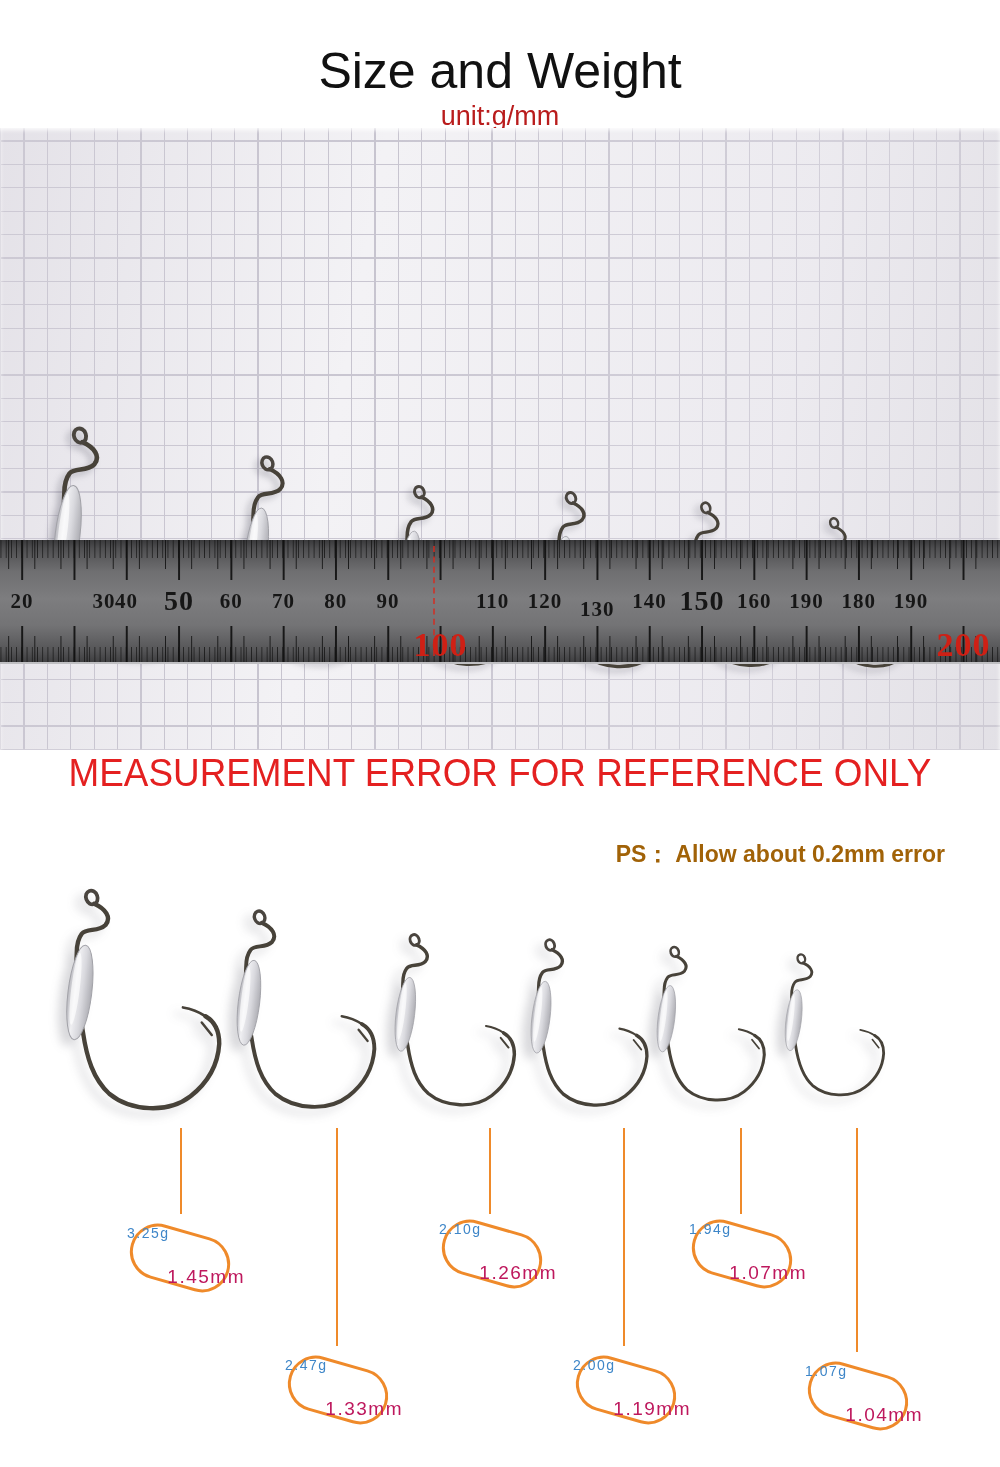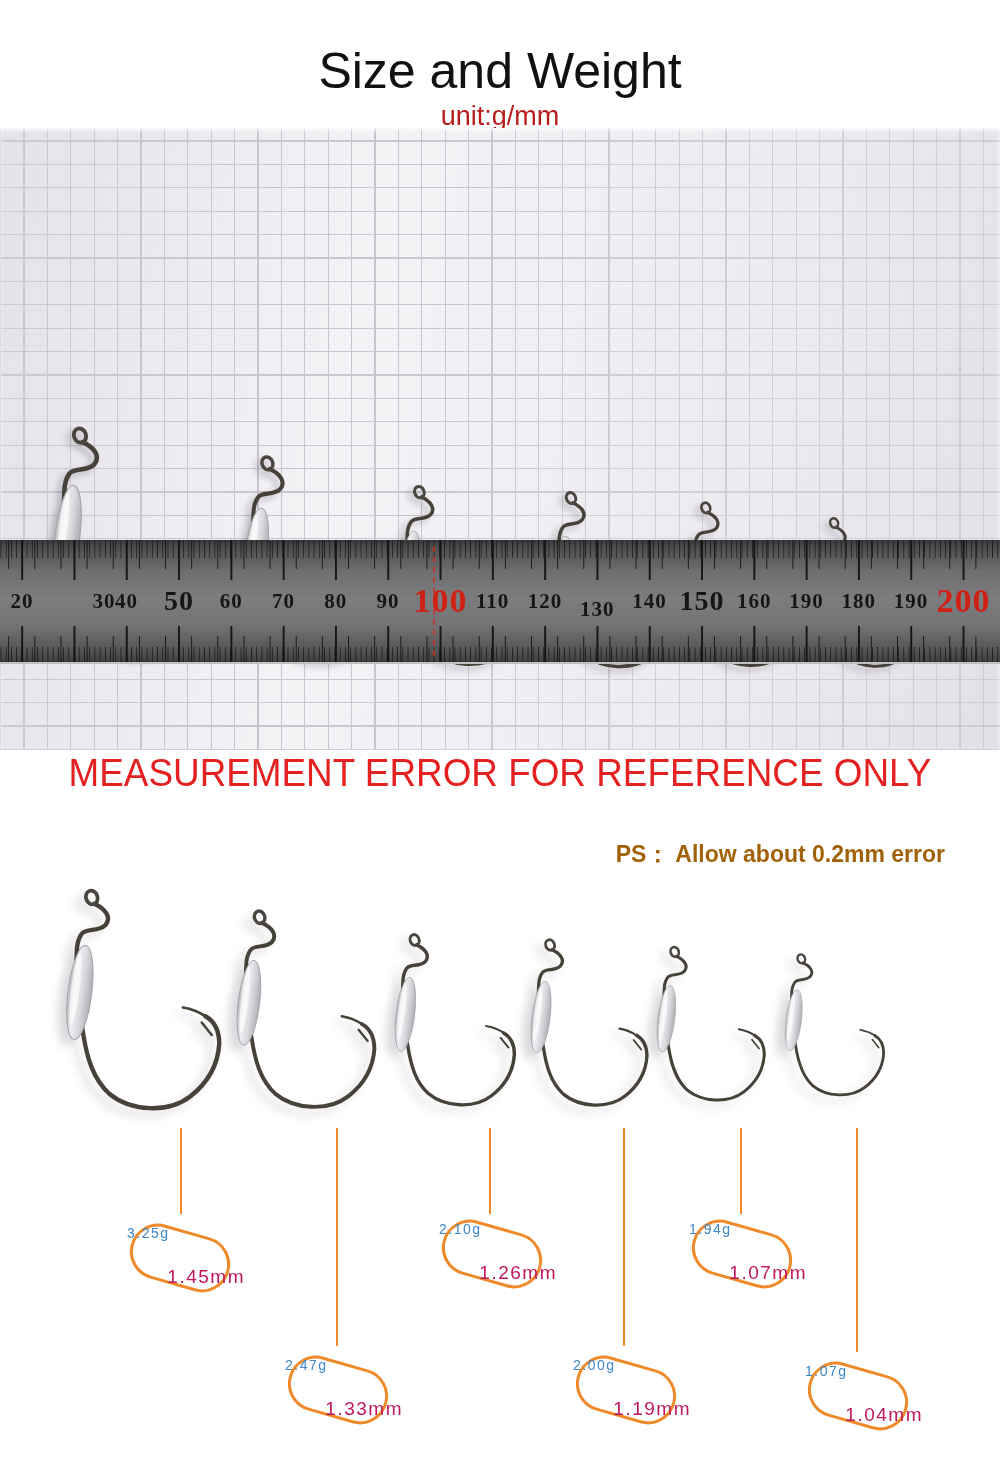--- a/index.html
+++ b/index.html
@@ -39,21 +39,21 @@
              linear-gradient(90deg, rgba(15,15,15,.9) 0 1.7px, transparent 1.7px 100%),
              linear-gradient(90deg, rgba(15,15,15,.85) 0 1.4px, transparent 1.4px 100%),
              linear-gradient(90deg, rgba(20,20,20,.8) 0 1.2px, transparent 1.2px 100%);
            background-repeat:repeat-x;
            background-size:52.3px 36px, 26.15px 26px, 5.23px 15px;
            background-position:21.2px bottom, 8.2px bottom, 21.4px bottom; }
   .ruler-num { position:absolute; top:50%; transform:translate(-50%,-50%);
            font-family:"Liberation Serif", serif; color:#161616; font-size:21px; font-weight:600;
            letter-spacing:1px; z-index:3; }
   .ruler-num.big  { font-size:28px; font-weight:700; }
-  .ruler-num.red  { font-size:34px; font-weight:700; color:#cf2015; }
+  .ruler-num.red  { font-size:34px; font-weight:700; color:#cf2015;margin-top:44px; }
   .ruler-redline { position:absolute; top:6px; bottom:6px; left:433px; width:0;
            border-left:2px dashed rgba(210,45,35,.75); z-index:2; }
 
   
   .warning { position:absolute; top:752px; left:0; width:1000px; text-align:center;
            color:#e42020; font-size:38px; font-weight:500; letter-spacing:0px;
            transform:scaleX(.97); }
   .ps-note { position:absolute; top:839px; right:55px; color:#a16207;
            font-size:23px; font-weight:700; }
   .ps-note .ps-label { margin-right:6px; }

